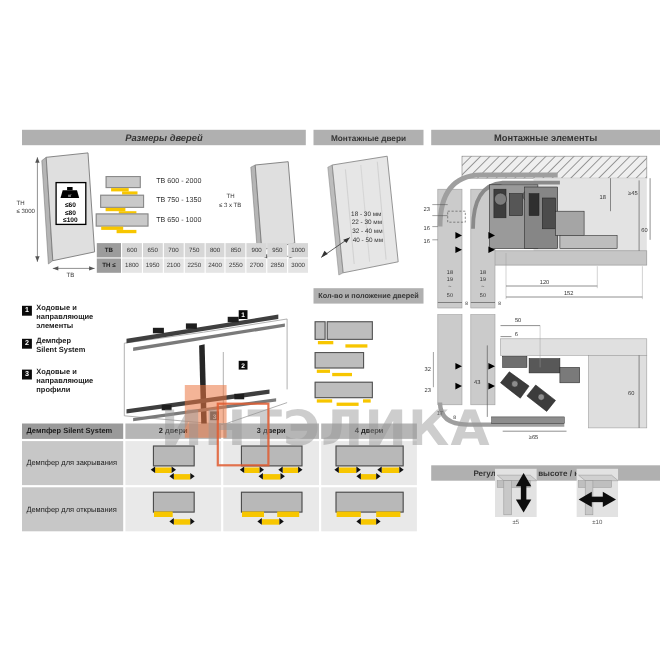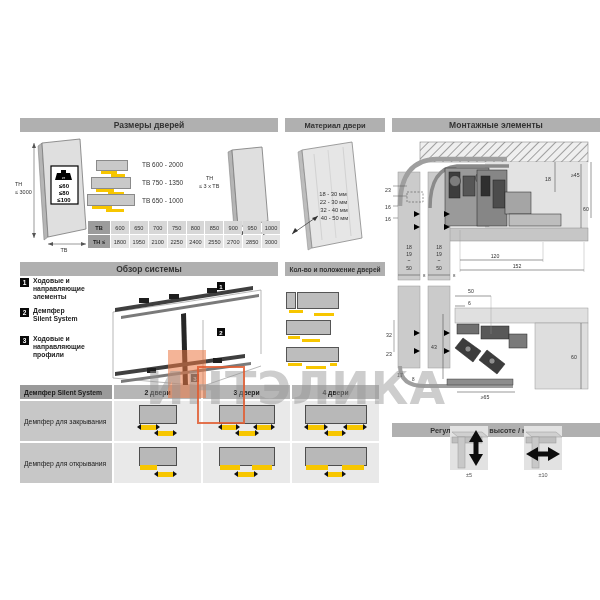--- a/index.html
+++ b/index.html
@@ -50,31 +50,28 @@
            background:rgba(235,118,66,0.55);z-index:29;pointer-events:none;}
   .wm-rect-line{position:absolute;left:197px;top:366px;width:44px;height:54px;
            border:2px solid rgba(224,92,48,0.85);z-index:31;pointer-events:none;}
   svg text{font-family:"Liberation Sans",sans-serif;}
 </style>
 </head>
 <body>
 
 <div id="page">
 
-  <div class="sec-hdr" style="left:20px;top:118px;width:258px;">
+  <div class="sec-hdr" style="left:20px;top:118px;width:258px;font-style:italic;">
       <span>Размеры дверей</span>
     </div>
   <div class="sec-hdr" style="left:285px;top:118px;width:100px;font-size:7.5px;">
-      <span>Материал двери</span>
+      <span>Монтажные двери</span>
     </div>
   <div class="sec-hdr" style="left:392px;top:118px;width:208px;">
       <span>Монтажные элементы</span>
-    </div>
-  <div class="sec-hdr" style="left:20px;top:262px;width:258px;">
-      <span>Обзор системы</span>
     </div>
   <div class="sec-hdr small" style="left:285px;top:262px;width:100px;">
       <span>Кол-во и положение дверей</span>
     </div>
   <div class="sec-hdr" style="left:392px;top:423px;width:208px;font-size:7.3px;">
       <span>Регулировка по высоте / наложения</span>
     </div>
 
   <svg class="abs" style="left:14px;top:136px;" width="92" height="118" viewBox="0 0 92 118">
     <polygon points="24,10 28,7 34,101 30,104" fill="#b5b5b5" stroke="#777" stroke-width="0.5"></polygon>

